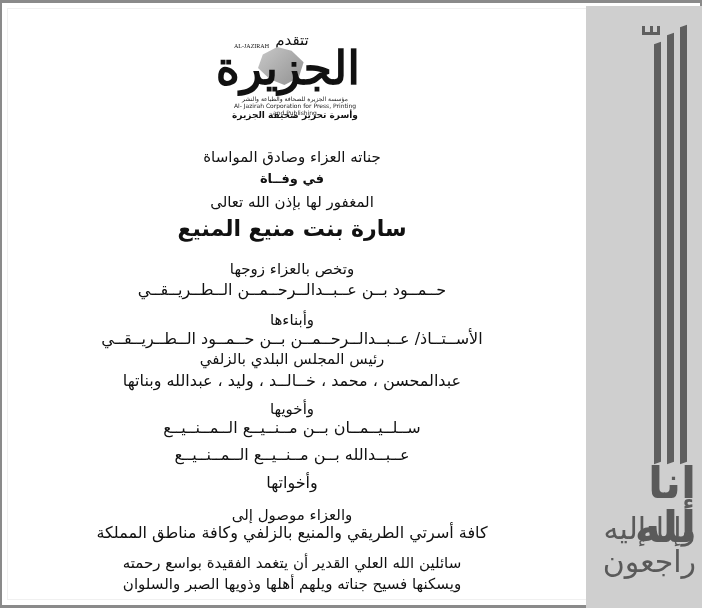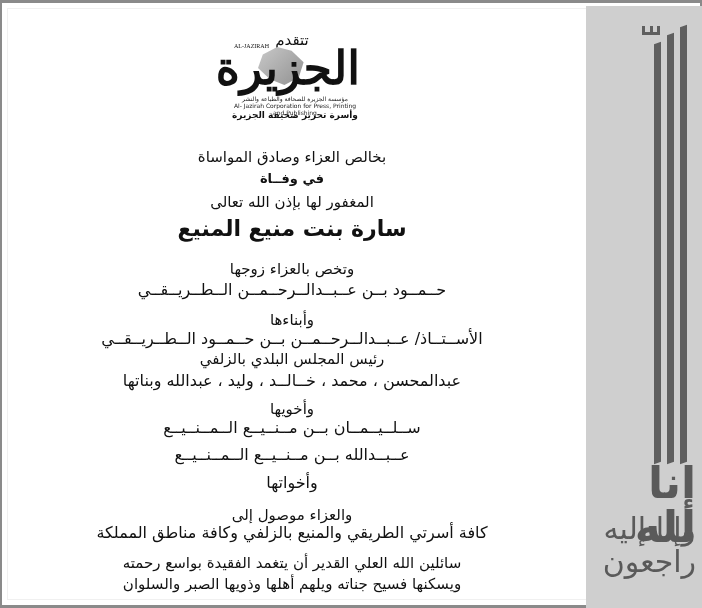--- a/index.html
+++ b/index.html
@@ -103,21 +103,21 @@
 
     <div class="logo-wrap">
       <div class="logo-map"></div>
       <div class="logo-en">AL-JAZIRAH</div>
       <div class="logo-ar">الجزيرة</div>
       <div class="logo-sub1">مؤسسة الجزيرة للصحافة والطباعة والنشر</div>
       <div class="logo-sub2">Al- Jazirah Corporation for Press, Printing and Publishing</div>
       <div class="logo-sub3">وأسرة تحرير صحيفة الجزيرة</div>
     </div>
 
-    <div class="line small l-condol">بخالص العزاء وصادق المواساة</div>
+    <div class="line small l-condol">جناته العزاء وصادق المواساة</div>
     <div class="line bold-md l-death">في وفــاة</div>
     <div class="line small l-forgiven">المغفور لها بإذن الله تعالى</div>
     <div class="line title l-name">سارة بنت منيع المنيع</div>
 
     <div class="line small l-husb-label">وتخص بالعزاء زوجها</div>
     <div class="line bold-lg l-husb">حــمــود بــن عــبــدالــرحــمــن الــطــريــقــي</div>
 
     <div class="line small l-sons-label">وأبناءها</div>
     <div class="line bold-lg l-son1">الأســتــاذ/ عــبــدالــرحــمــن بــن حــمــود الــطــريــقــي</div>
     <div class="line small l-son1-title">رئيس المجلس البلدي بالزلفي</div>

